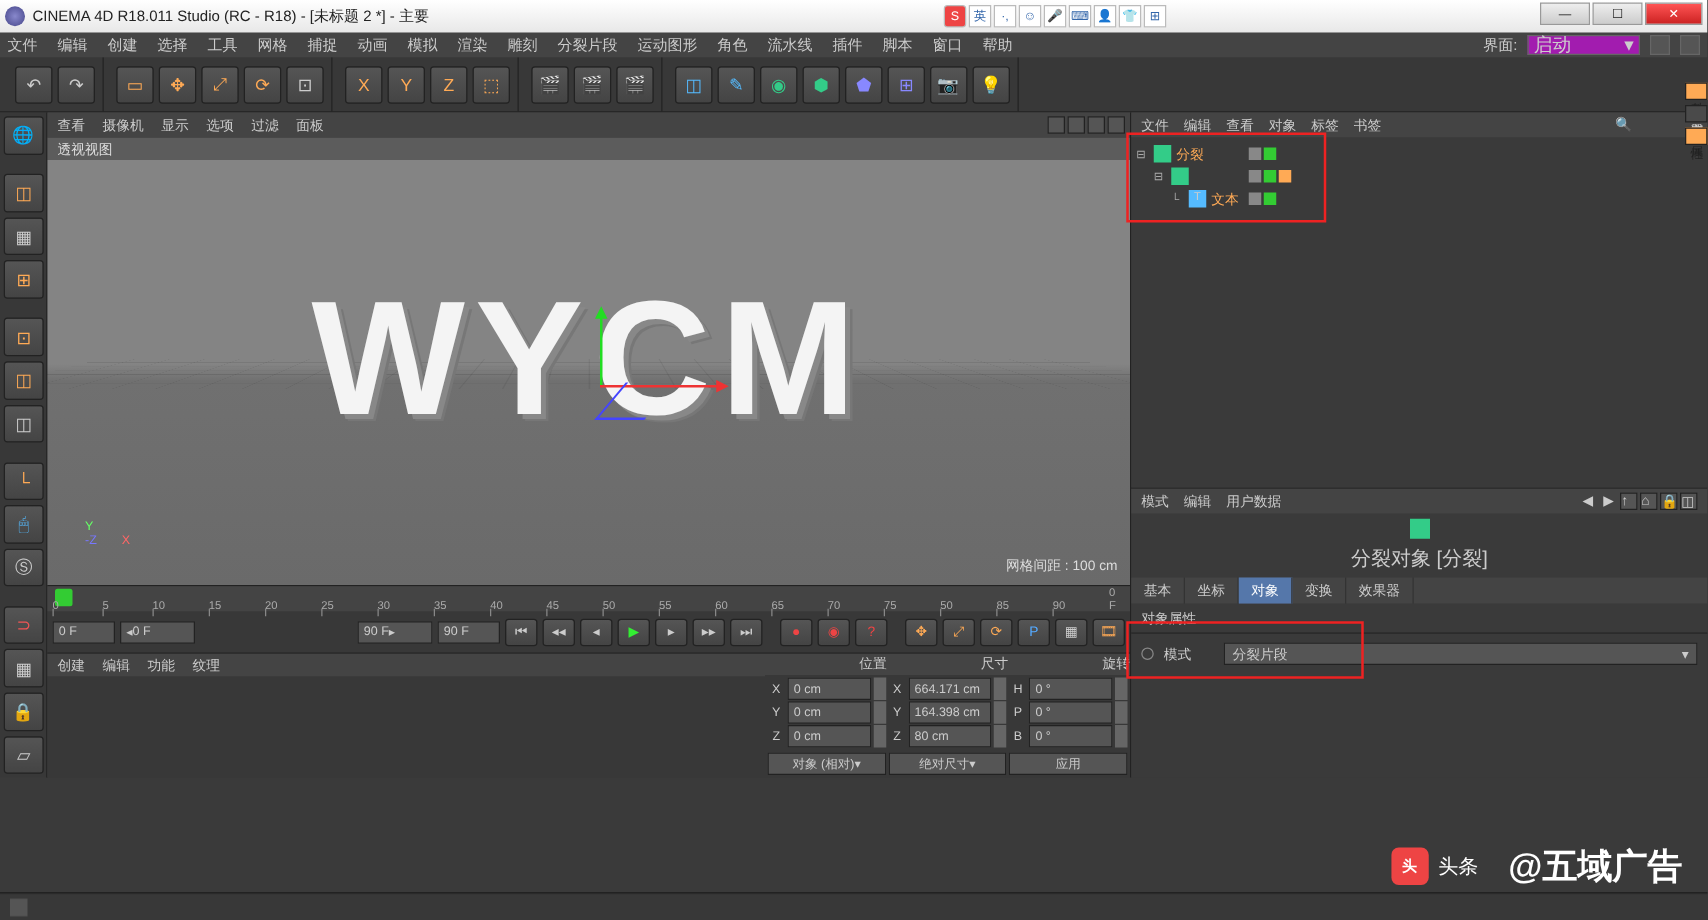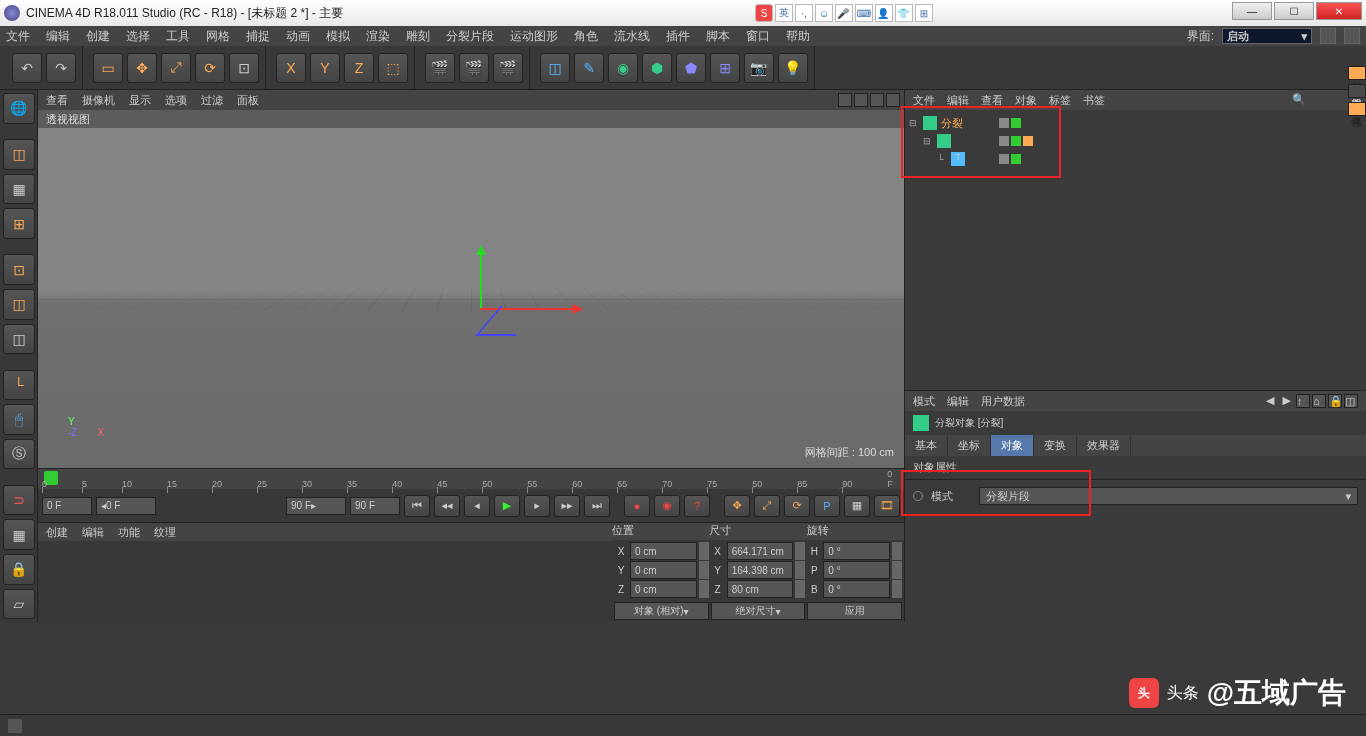--- a/index.html
+++ b/index.html
@@ -11,21 +11,21 @@
 .titlebar .systray { position: absolute; left: 755px; display: flex; gap: 2px; }
 .titlebar .systray span { width: 18px; height: 18px; border: 1px solid #bbb; font-size: 10px; display: flex; align-items: center; justify-content: center; background: #fff; color: #36a; }
 .titlebar .systray .s1 { background:#e44; color:#fff; border-radius:3px; }
 .titlebar .winbtns { position: absolute; right: 4px; top: 2px; display: flex; gap: 2px; }
 .titlebar .winbtns span { width: 40px; height: 18px; background: linear-gradient(#eee,#ccc); border: 1px solid #999; display: flex; align-items: center; justify-content: center; font-size: 10px; }
 .titlebar .winbtns .close { background: linear-gradient(#f55,#c22); color: #fff; width: 46px; }
 
 .menubar { background: #444; height: 20px; display: flex; align-items: center; padding: 0 6px; gap: 16px; color: #ccc; font-size: 12px; }
 .menubar .mi { cursor: pointer; }
 .menubar .right { margin-left: auto; display: flex; align-items: center; gap: 8px; }
-.menubar .layout-sel { background: #0f172a; border: 1px solid #666; height: 16px; width: 90px; font-size: 11px; padding: 0 4px; display:flex; align-items:center; justify-content:space-between;font-weight:bold; }
+.menubar .layout-sel { background: #a21caf; border: 1px solid #666; height: 16px; width: 90px; font-size: 15px; padding: 0 4px; display:flex; align-items:center; justify-content:space-between; }
 .menubar .icon-btn { width: 16px; height: 16px; border: 1px solid #666; background:#555; }
 
 .toolbar { background: #383838; height: 44px; display: flex; align-items: center; padding: 0 6px; gap: 4px; border-bottom: 1px solid #222; }
 .tb-group { display: flex; gap: 4px; padding: 0 6px; border-right: 1px solid #222; height: 100%; align-items: center; }
 .tb-btn { width: 30px; height: 30px; background: linear-gradient(#555,#444); border: 1px solid #222; border-radius: 3px; display: flex; align-items: center; justify-content: center; cursor: pointer; font-size: 14px; }
 
 .main-area { display: flex; height: 532px; }
 .left-tools { width: 38px; background: #383838; display: flex; flex-direction: column; gap: 2px; padding: 2px; border-right: 1px solid #222; }
 .lt-btn { width: 32px; height: 32px; background: linear-gradient(#555,#444); border: 1px solid #222; border-radius: 3px; display: flex; align-items: center; justify-content: center; cursor: pointer; font-size: 14px; margin:1px; }
 .lt-btn.sep { background: none; border: none; height: 8px; }
@@ -62,21 +62,21 @@
 .fld.w60{width:60px;} .fld.w50{width:50px;}
 .pb-btn { width:26px; height:22px; background:linear-gradient(#555,#444); border:1px solid #222; border-radius:3px; display:flex;align-items:center;justify-content:center;font-size:11px; cursor:pointer;}
 .pb-btn.g{color:#3e3;} .pb-btn.r{color:#e44;} .pb-btn.o{color:#fa5;} .pb-btn.b{color:#5af;}
 
 .coords-panel { height: 100px; background: #383838; border-top:1px solid #222; display:flex; }
 .cp-left { width:574px; display:flex; flex-direction:column; }
 .cp-menubar { height:18px; background:#444; display:flex; gap:14px; padding:0 8px; align-items:center; font-size:11px;}
 .cp-body{flex:1;}
 .cp-right { flex:1; display:flex; flex-direction:column; }
 .cp-headers { height:18px; background:#444; display:flex; }
-.cp-headers span { flex:1; text-align:left; font-size:11px; }
+.cp-headers span { flex:1; text-align:right; font-size:11px; }
 .cp-rows { display:flex; flex-direction:column; gap:1px; padding:2px;}
 .cp-row { display:flex; gap:2px; align-items:center; }
 .cp-row .lbl{width:14px; text-align:center; font-size:10px;}
 .cp-row .fld{flex:1;}
 .cp-row .spin{width:10px; height:18px; background:#666;}
 .cp-btm { display:flex; gap:2px; padding:2px;}
 .cp-btm .fld{flex:1; justify-content:center;}
 
 .right-col { width: 462px; background: #383838; display: flex; flex-direction: column; border-left:1px solid #222;}
 .om { flex:0 0 300px; display:flex; flex-direction:column; position:relative;}
@@ -94,21 +94,21 @@
 .om-row .tags{position:absolute; left:90px; display:flex; gap:2px;}
 .om-row .tags span{width:10px;height:10px;}
 .om-row.l1{padding-left:14px;}
 .om-row.l2{padding-left:28px;}
 
 .attr { flex:1; display:flex; flex-direction:column; border-top:1px solid #222;}
 .attr-menubar{height:20px;background:#444;display:flex;gap:12px;padding:0 8px;align-items:center;font-size:11px;}
 .attr-menubar .sp{flex:1;}
 .attr-menubar .btns{display:flex;gap:2px;}
 .attr-menubar .btns span{width:14px;height:14px;background:#555;border:1px solid #222;}
-.attr-title{background:#3a3a3a;padding:4px 8px;display:flex;align-items:center;gap:6px;font-size:10px;}
+.attr-title{background:#3a3a3a;padding:4px 8px;display:flex;align-items:center;gap:6px;font-size:16px;flex-direction:column;}
 .attr-title .oi{width:16px;height:16px;}
 .attr-tabs{display:flex;background:#444;}
 .attr-tabs .tab{padding:3px 10px;font-size:11px;cursor:pointer;border-right:1px solid #333;}
 .attr-tabs .tab.active{background:#5577aa;color:#fff;}
 .attr-section{background:#3a3a3a;padding:4px 8px;font-size:11px;border-bottom:1px solid #222;}
 .attr-body{flex:1;background:#3a3a3a;padding:6px 8px;position:relative;}
 .attr-highlight{position:absolute;left:-4px;top:-10px;width:190px;height:46px;border:2px solid #e22;}
 .attr-row{display:flex;align-items:center;gap:8px;height:20px;}
 .attr-row .rlbl{width:40px;font-size:11px;}
 .attr-row .rdo{width:10px;height:10px;border:1px solid #888;border-radius:50%;}
@@ -247,20 +247,21 @@
       <div class="vp-icons">
         <span></span>
         <span></span>
         <span></span>
         <span></span>
       </div>
     </div>
     <div class="vp-title">透视视图</div>
     <div class="viewport">
       <div class="grid"></div>
+      <div class="text3d">WYCM</div>
       <div class="gizmo">
         <div class="y"></div>
         <div class="x"></div>
         <div class="z"></div>
       </div>
       <div class="mini-axis">
         <div class="ya">Y</div>
         <div style="display:flex;gap:20px;">
             <span class="za">-Z</span>
             <span class="xa">X</span>
@@ -411,20 +412,21 @@
               <span class="oi" style="background:#3c8"></span>
             <span class="tags">
                 <span style="background:#888"></span>
                 <span style="background:#3c3"></span>
                 <span style="background:#fa5"></span>
               </span>
           </div>
           <div class="om-row l2">
             <span class="exp">└</span>
               <span class="oi" style="background:#5bf;font-size:9px;text-align:center">T</span>
+            <span class="nm act">文本</span>
             <span class="tags">
                 <span style="background:#888"></span>
                 <span style="background:#3c3"></span>
               </span>
           </div>
         </div>
       </div>
     </div>
 
     <div class="attr">
@@ -474,15 +476,15 @@
   <span class="st">内容浏览器</span>
   <span class="st o">属性</span>
 </div>
 
 <div class="statusbar">
   <span class="si"></span>
 </div>
 
 <div class="watermark">
   <span class="wi">头</span>
-  <span style="font-size:16px;font-weight:normal;margin-right:0">头条</span>
+  <span style="font-size:16px;font-weight:normal;margin-right:16px">头条</span>
   <span>@五域广告</span>
 </div>
 
 </body></html>

